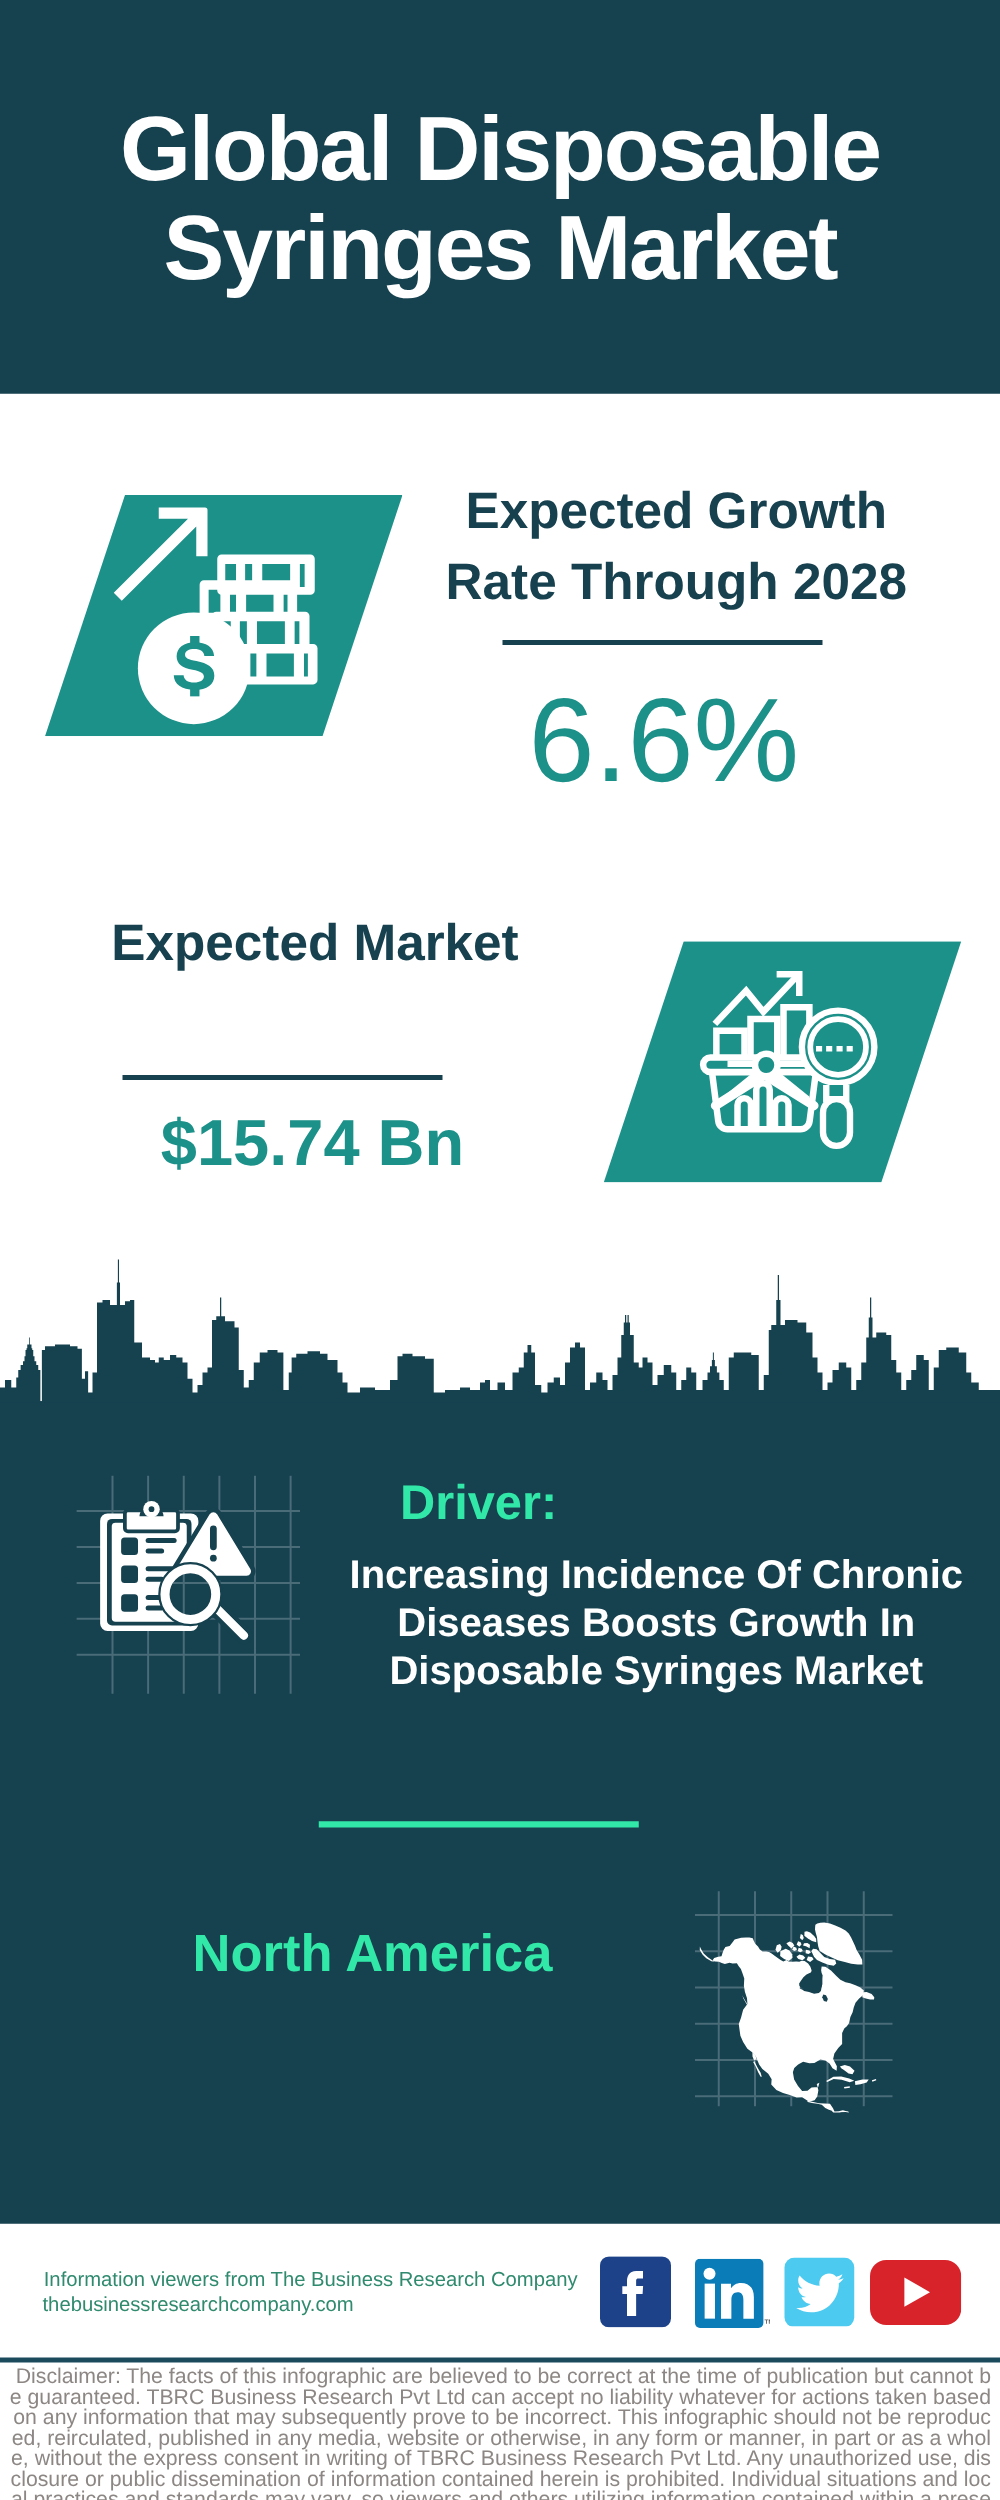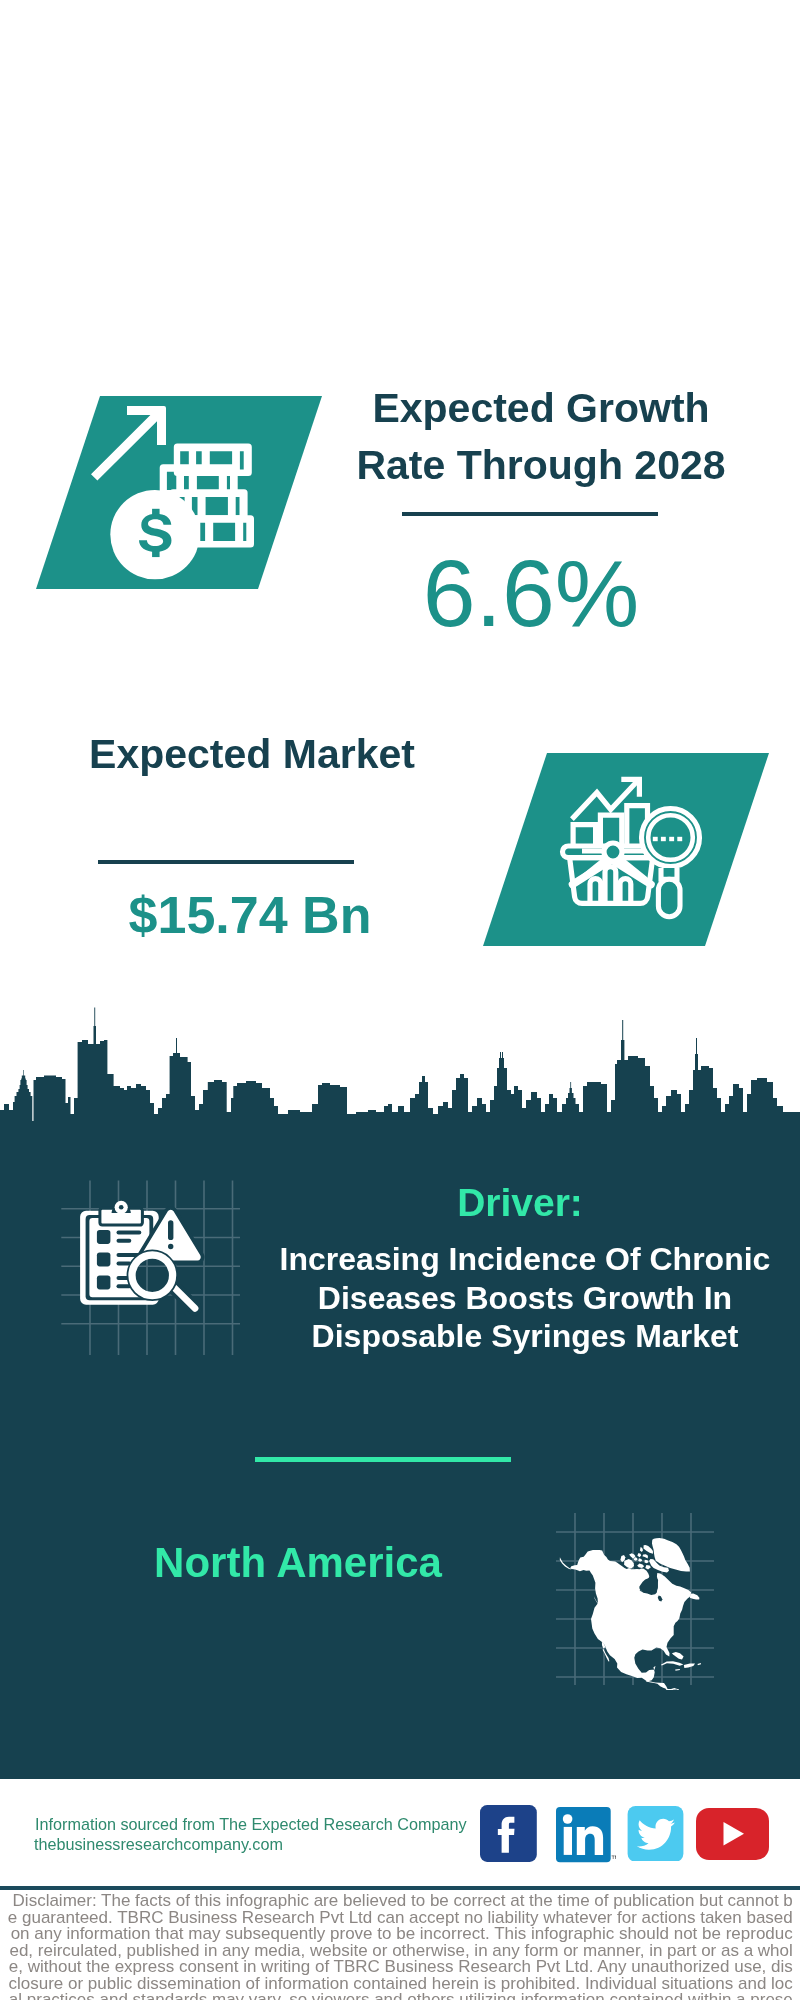--- a/index.html
+++ b/index.html
@@ -15,21 +15,21 @@
 
   
   .para{position:absolute;background:#1c9189;}
   .stat-title{position:absolute;color:#17414f;font-weight:bold;font-size:41px;line-height:57px;text-align:center;}
   .rule{position:absolute;height:4px;background:#17414f;}
   .stat-value{position:absolute;color:#1c9189;text-align:center;}
 
   
   .dark{position:absolute;left:0;width:800px;background:#16414f;}
   .skyline{position:absolute;left:0;width:800px;}
-  .driver-label{position:absolute;color:#32e8a8;font-weight:bold;font-size:39px;text-align:center;line-height:41px;}
+  .driver-label{position:absolute;color:#32e8a8;font-weight:bold;font-size:39px;text-align:left;line-height:41px;}
   .driver-text{position:absolute;color:#ffffff;font-weight:bold;font-size:32px;line-height:38.5px;text-align:center;}
   .green-rule{position:absolute;height:5px;background:#32e8a8;}
   .region-name{position:absolute;color:#32e8a8;font-weight:bold;font-size:42px;line-height:44px;text-align:center;}
   .region-text{position:absolute;color:#ffffff;font-size:44px;line-height:50px;text-align:center;}
 
   
   .src-line{position:absolute;color:#2f8a6e;font-size:16.2px;line-height:19.5px;white-space:nowrap;}
   .footline{position:absolute;left:0;width:800px;height:4px;background:#1b4a5c;}
   .disclaimer{position:absolute;color:#8c8784;font-size:17px;line-height:16.5px;text-align:right;word-break:break-all;}
 
@@ -69,20 +69,26 @@
   .tw{left:146.8px;top:0.5px;}
   .yt{left:216.2px;top:3px;}
   .footline{top:1886px;}
   .disclaimer{left:6.8px;top:1893px;width:786px;}
 </style>
 </head>
 <body>
 
 <div class="page">
 
+  <div class="header">
+    <div class="header-title">
+      <div>Global Disposable</div>
+      <div>Syringes Market</div>
+    </div>
+  </div>
 
   <div class="para para1">
     <div class="para-icon">
       <svg viewBox="0 0 286 193" width="286" height="193" aria-hidden="true">
         <g fill="#ffffff">
 
           <path d="M91 10 H128 a2 2 0 0 1 2 2 V49 h-9 V25.2 L61.4 84.6 l-6.4-6.4 L114.4 19 H91 Z"></path>
 
           <g class="bundles" fill="#ffffff" fill-rule="evenodd">
             <path d="M141.3 47.6 h71.0 a3.5 3.5 0 0 1 3.5 3.5 v25.3 a3.5 3.5 0 0 1 -3.5 3.5 h-71.0 a3.5 3.5 0 0 1 -3.5 -3.5 v-25.3 a3.5 3.5 0 0 1 3.5 -3.5 Z M144.2 55.2 H152.8 V73.5 H144.2 Z M160.1 55.2 H165.7 V73.5 H160.1 Z M173.8 55.2 H196.1 V73.5 H173.8 Z M203.9 55.2 H207.7 V73.5 H203.9 Z"></path>
@@ -287,21 +293,21 @@
           <path d="M125.2 164.6 L129.8 163.9 L129.9 165.1 L125.5 165.8 Z"></path>
           <path d="M121.9 148.2 L125.8 146.9 L130 148.2 L133.6 151.6 L132 154.4 L128.8 153.7 L125.4 151.2 L123.1 149.5 Z"></path>
         </g>
         <g fill="#16414f">
           <path d="M89.5 83.8 L92 85.8 L95.8 86.7 L99.7 88.4 L103.7 89.1 L106.5 86.6 L107.9 82.3 L107.9 78.1 L108.1 75 L106.2 72.3 L103.2 70.8 L100.5 72.1 L97.7 73.4 L95.2 74.6 L92.7 76.7 L90.6 79.7 L89.3 81.7 Z"></path>
           <path d="M111.4 96.4 L112.3 94.2 L110.8 91.2 L108.6 90.5 L107.8 92.8 L109.1 95.7 Z"></path>
         </g>
       </svg>
     </div>
 
-  <div class="src-line src1">Information sourced from The Expected Research Company</div>
+  <div class="src-line src1">Information viewers from The Business Research Company</div>
   <div class="src-line src2">thebusinessresearchcompany.com</div>
   <div class="social-row">
     <a class="sicon fb">
       <svg viewBox="0 0 56 56" width="56.8" height="57" aria-hidden="true">
         <rect x="0" y="0" width="56" height="56" rx="7" fill="#1d4289"></rect>
         <path fill="#ffffff" d="M33.6 29.6 h-5.1 V47 h-7.2 V29.6 h-3.7 v-6.1 h3.7 v-4.3 c0 -3.0 1.4 -7.7 7.3 -7.7 l5.3 0.02 v5.9 h-3.9 c-0.6 0 -1.5 0.3 -1.5 1.7 v4.3 h5.5 Z"></path>
       </svg>
     </a>
     <a class="sicon li">
       <svg viewBox="0 0 60 56" width="60" height="56" aria-hidden="true">

